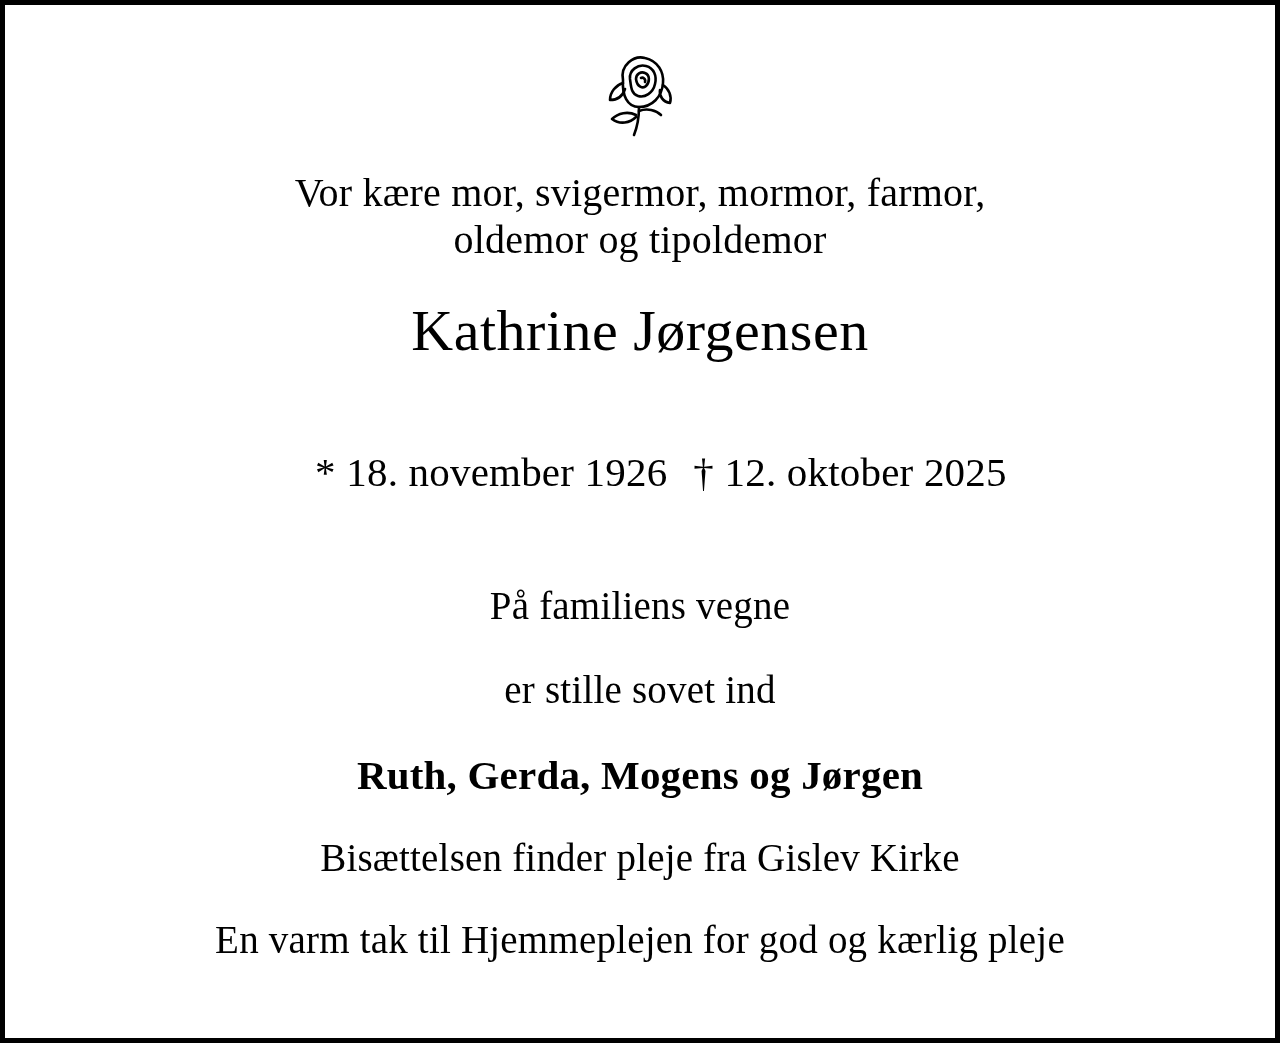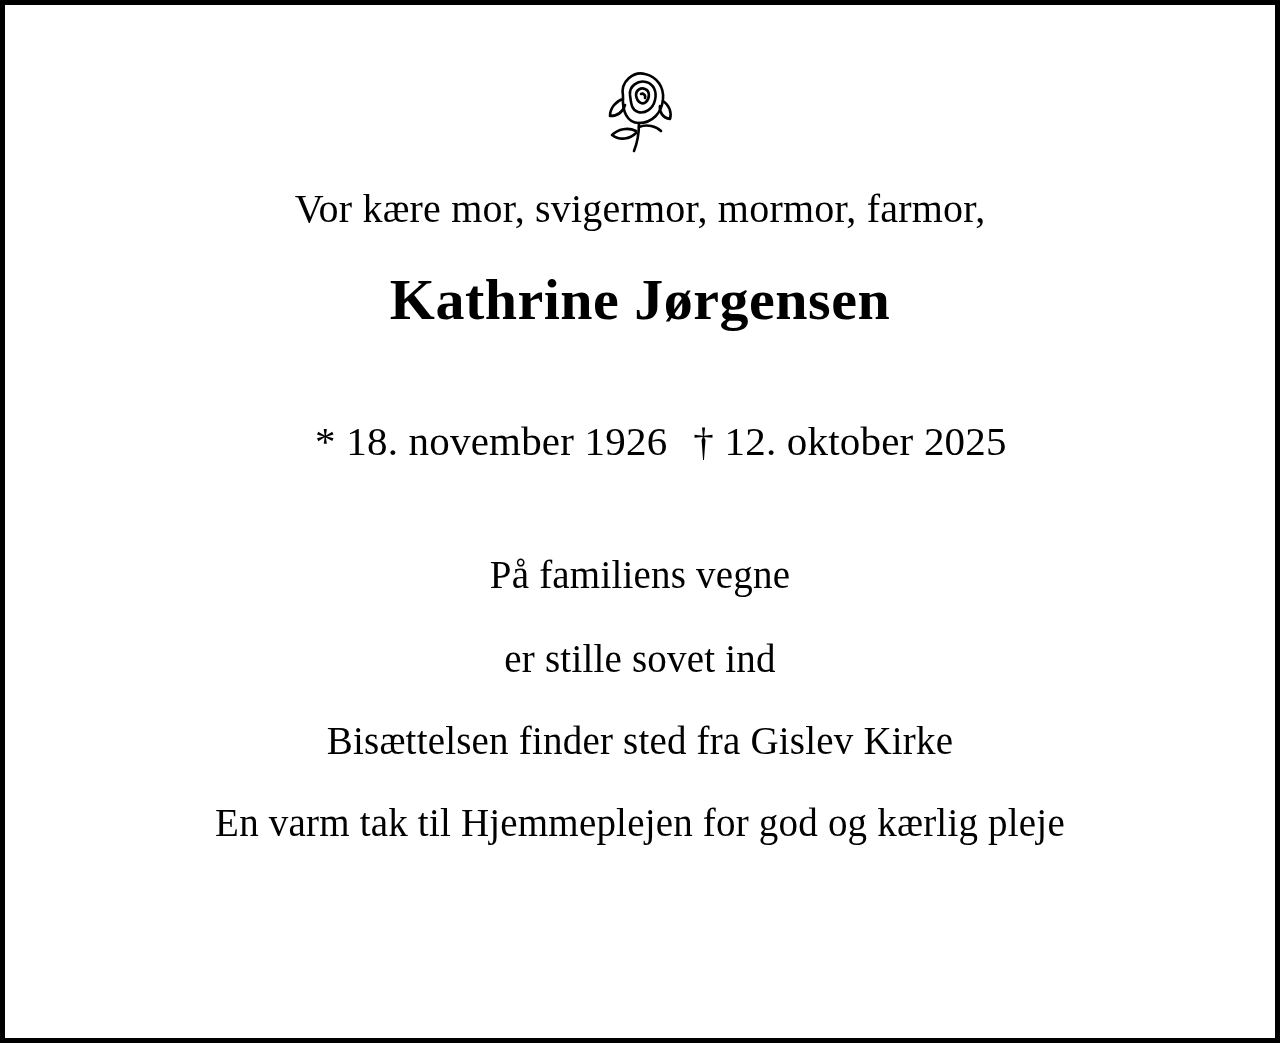--- a/index.html
+++ b/index.html
@@ -13,21 +13,21 @@
     font-family: "Liberation Serif", serif;
     color: #000000;
     overflow: hidden;
   }
   .obituary {
     box-sizing: border-box;
     width: 1280px;
     height: 1043px;
     border: 5px solid #000000;
     background: #ffffff;
-    padding: 18px 40px 10px 40px;
+    padding: 2px 40px 10px 40px;
     display: flex;
     flex-direction: column;
     align-items: center;
     text-align: center;
   }
   .rose-emblem {
     margin-top: 36px;
     margin-bottom: 18px;
     width: 110px;
     height: 100px;
@@ -42,21 +42,21 @@
     letter-spacing: 0.2px;
   }
   .relation {
     font-size: 40px;
     margin-top: 8px;
   }
   .relation .l2 { display: block; }
 
   .deceased-name {
     font-size: 58px;
-    font-weight: bold;
+    font-weight: normal;
     margin-top: 34px;
     letter-spacing: 0.5px;
   }
 
   .dates {
     font-size: 41px;
     margin-top: 34px;
     white-space: pre;
   }
   .dates .sep { display: inline-block; width: 26px; }
@@ -104,32 +104,34 @@
         <path d="M46 70 C38 66, 28 68, 22 74 C30 80, 40 78, 46 72"></path>
         <path d="M49 66 C57 63, 66 65, 71 70"></path>
         <path d="M33 38 C26 40, 20 47, 20 55 C28 55, 33 50, 35 44"></path>
         <path d="M73 40 C79 44, 82 51, 80 58 C73 57, 69 51, 70 45"></path>
       </g>
     </svg>
   </div>
 
   <div class="line relation">
     <span class="l1">Vor kære mor, svigermor, mormor, farmor,</span>
+    <span class="l2">oldemor og tipoldemor</span>
   </div>
 
   <div class="line deceased-name">Kathrine Jørgensen</div>
 
   <div class="line dates">
     <span>* 18. november 1926</span><span class="sep"></span><span>† 12. oktober 2025</span>
   </div>
 
   <div class="line behalf">På familiens vegne</div>
 
   <div class="line passing">er stille sovet ind</div>
 
+  <div class="line survivors">Ruth, Gerda, Mogens og Jørgen</div>
 
   <div class="line funeral">
-    <span class="l1">Bisættelsen finder sted fra Gislev Kirke</span>
+    <span class="l1">Bisættelsen finder pleje fra Gislev Kirke</span>
   </div>
 
   <div class="line thanks">En varm tak til Hjemmeplejen for god og kærlig pleje</div>
 
 </div>
 
 </body></html>

